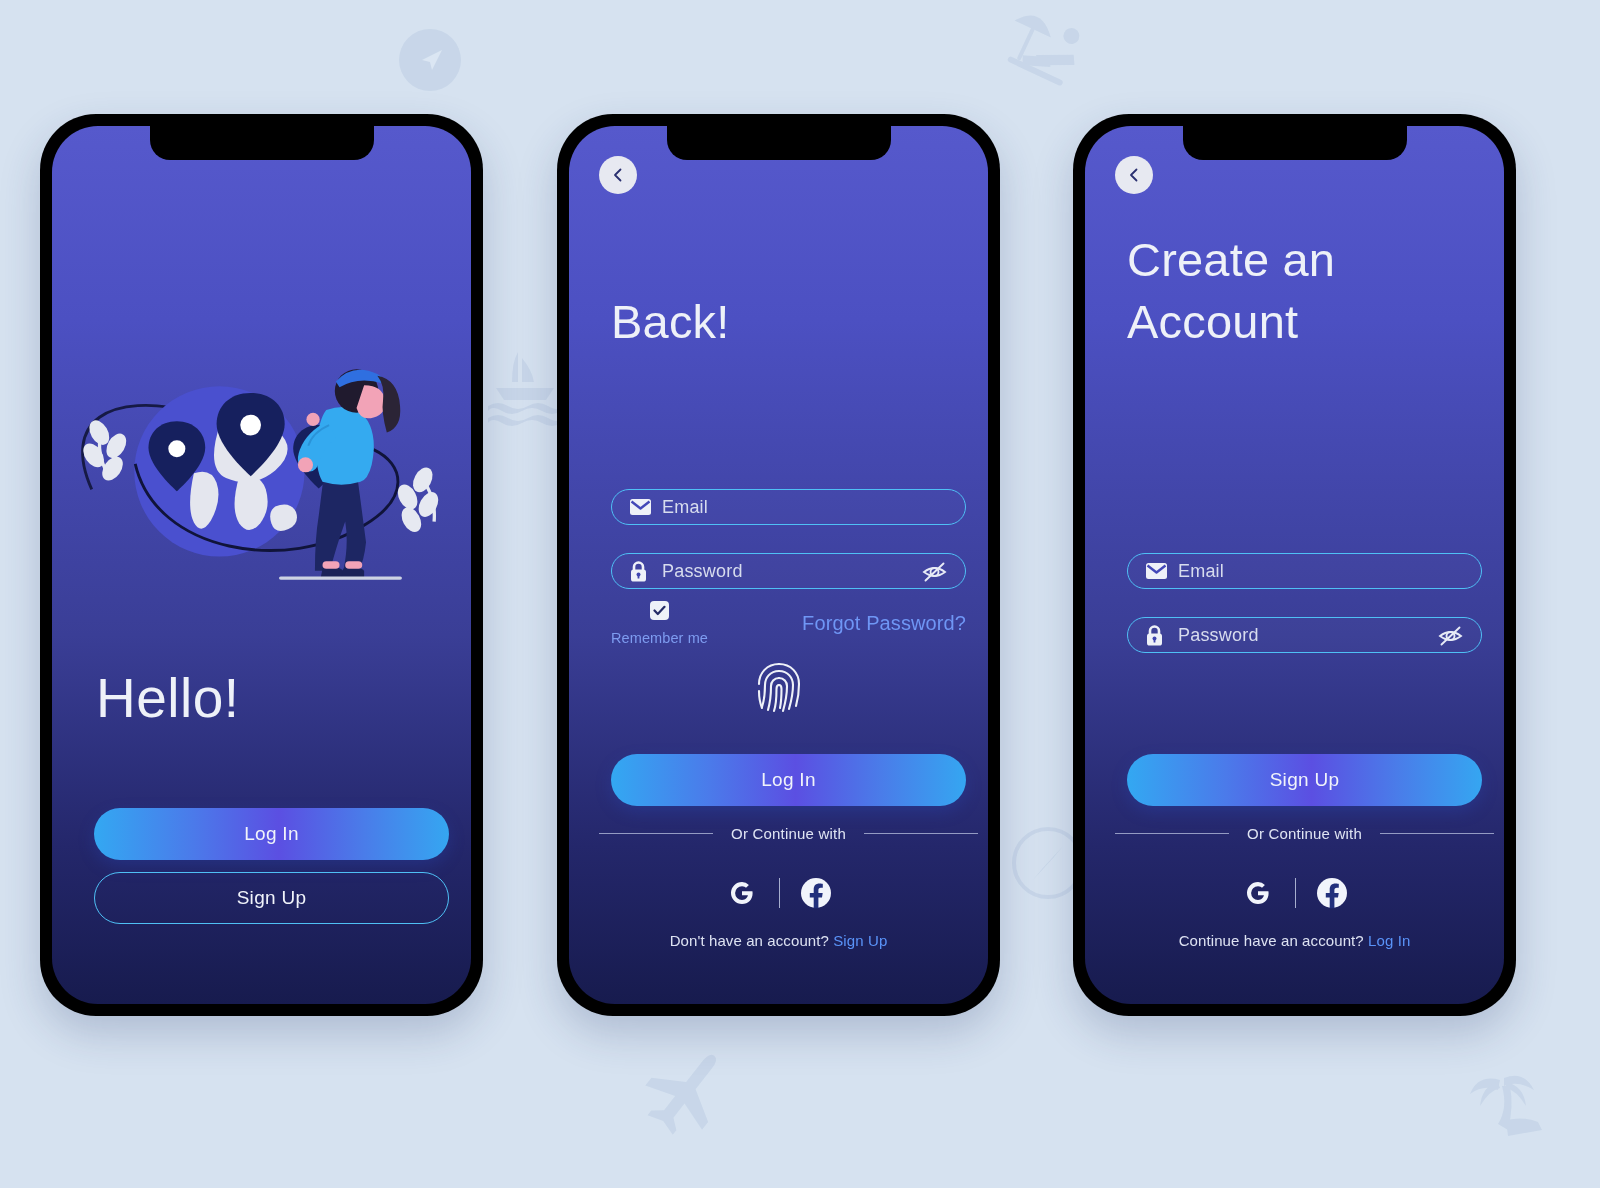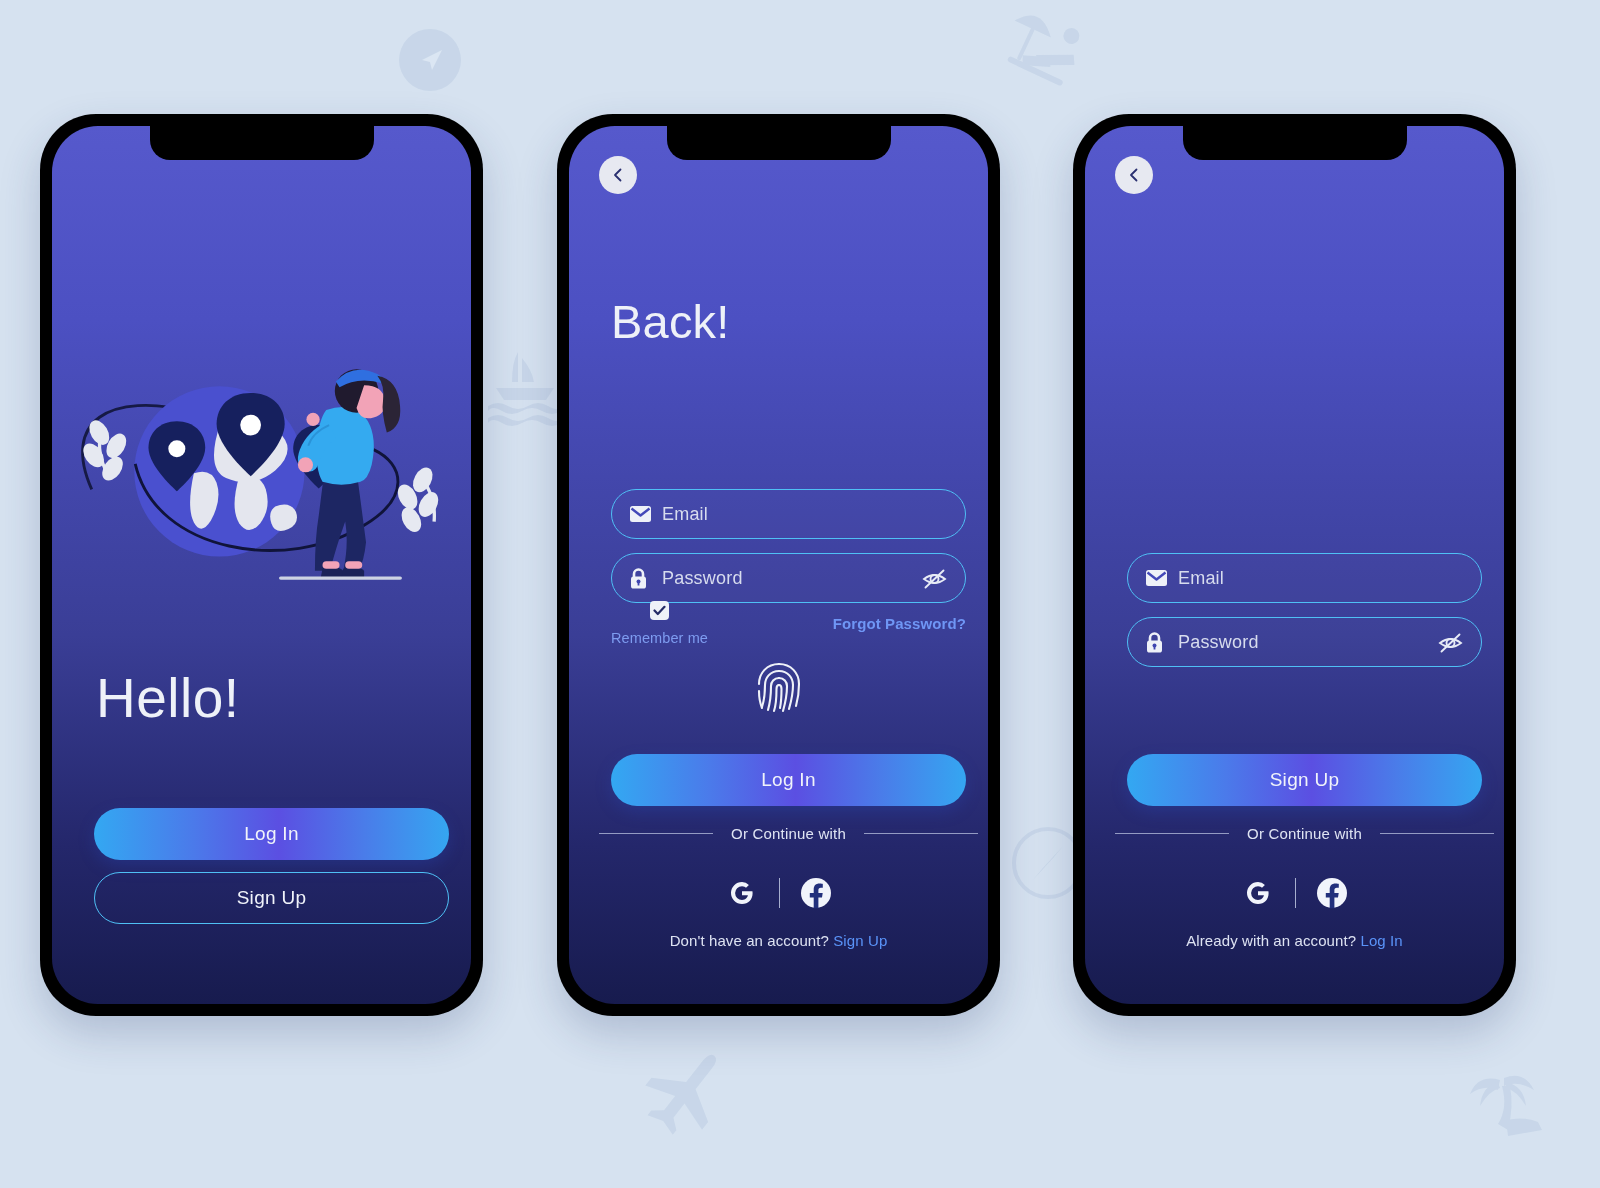--- a/index.html
+++ b/index.html
@@ -79,21 +79,21 @@
     background: linear-gradient(90deg,#33a8f2 0%, #4b7aea 28%, #5b4fe2 52%, #4a7ce9 76%, #35a6f1 100%);
     box-shadow: 0 6px 16px rgba(40,70,180,.32);
   }
   .btn-outline {
     background: transparent;
     border: 1.6px solid #4fc0f5;
   }
 
   
   .field {
-    position: absolute; left: 42px; width: 355px; height: 50px;
+    position: absolute; left: 42px; width: 355px; height: 36px;
     border: 1.6px solid #4fc0f5; border-radius: 25px;
     display: flex; align-items: center; padding: 0 18px;
     background: rgba(255,255,255,.015);
   }
   .field .ficon { width: 22px; flex: none; display: flex; align-items: center; }
   .field .ftext {
     margin-left: 10px; font-size: 18px; color: #d7dcee;
     letter-spacing: .2px; flex: 1;
   }
   .field .eye { margin-left: auto; display: flex; align-items: center; cursor: pointer; }
@@ -103,21 +103,21 @@
     position: absolute; left: 42px; width: 355px; height: 22px;
     display: flex; align-items: center; justify-content: space-between;
   }
   .remember-left { display: flex; align-items: center; gap: 10px; flex-direction: column; }
   .cbox {
     width: 19px; height: 19px; border-radius: 4px; background: #eef1f8;
     display: flex; align-items: center; justify-content: center;
     flex: none; cursor: pointer;
   }
   .remember-label { font-size: 14.5px; color: #7e9cf0; letter-spacing: .1px; }
-  .forgot { font-size: 15px; color: #6f96f5; letter-spacing: .1px; cursor: pointer; font-weight: bold; }
+  .forgot { font-size: 20px; color: #6f96f5; letter-spacing: .1px; cursor: pointer; }
 
   
   .fingerprint {
     position: absolute; left: 50%; transform: translateX(-50%);
     cursor: pointer;
   }
 
   
   .divider {
     position: absolute; left: 30px; width: 379px;
@@ -377,20 +377,24 @@
 <div class="phone" id="phone3">
   <div class="screen">
     <div class="notch"></div>
 
     <div class="backbtn">
       <svg width="16" height="16" viewBox="0 0 16 16">
         <path d="M10.5 2.5 L5 8 l5.5 5.5" fill="none" stroke="#2a3070" stroke-width="1.8" stroke-linecap="round" stroke-linejoin="round"></path>
       </svg>
     </div>
 
+    <div class="headline">
+      <span>Create an</span><br>
+      <span>Account</span>
+    </div>
 
 
     <div class="field" style="top:427px">
       <span class="ficon">
         <svg width="21" height="16" viewBox="0 0 21 16">
               <rect x="0" y="0" width="21" height="16" rx="2.5" fill="#eef1f8"></rect>
               <path d="M1.5 2.5 L10.5 9.5 L19.5 2.5" fill="none" stroke="#4348b8" stroke-width="2.4" stroke-linejoin="round"></path>
             </svg>
       </span>
       <span class="ftext">Email</span>
@@ -432,18 +436,18 @@
       <span class="soc-sep"></span>
       <span class="soc">
         <svg width="32" height="32" viewBox="0 0 32 32">
           <circle cx="16" cy="16" r="15" fill="#f1f4fb"></circle>
           <path d="M18.4 31.3 V20.4 h3.6 l.7 -4.4 h-4.3 v-2.8 c0 -1.2 .6 -2.4 2.5 -2.4 h1.9 V6.9 s-1.7 -.3 -3.4 -.3 c-3.5 0 -5.7 2.1 -5.7 5.9 V16 h-3.9 v4.4 h3.9 v10.9z" fill="#22307c"></path>
         </svg>
       </span>
     </div>
 
     <div class="footer" style="top:806px">
-      <span>Already with an account? </span><span class="lnk">Log In</span>
+      <span>Continue have an account? </span><span class="lnk">Log In</span>
     </div>
   </div>
 </div>
 
 </div>
 
 </body></html>

